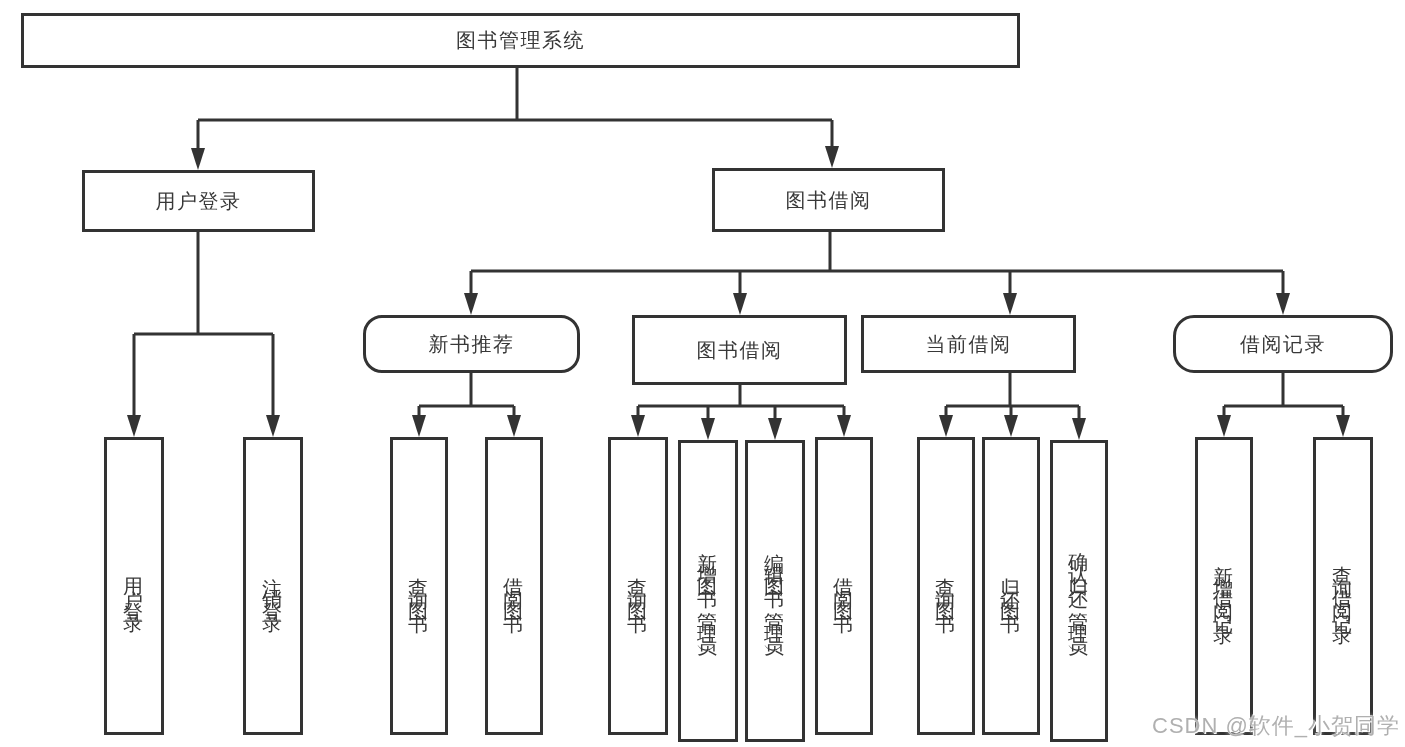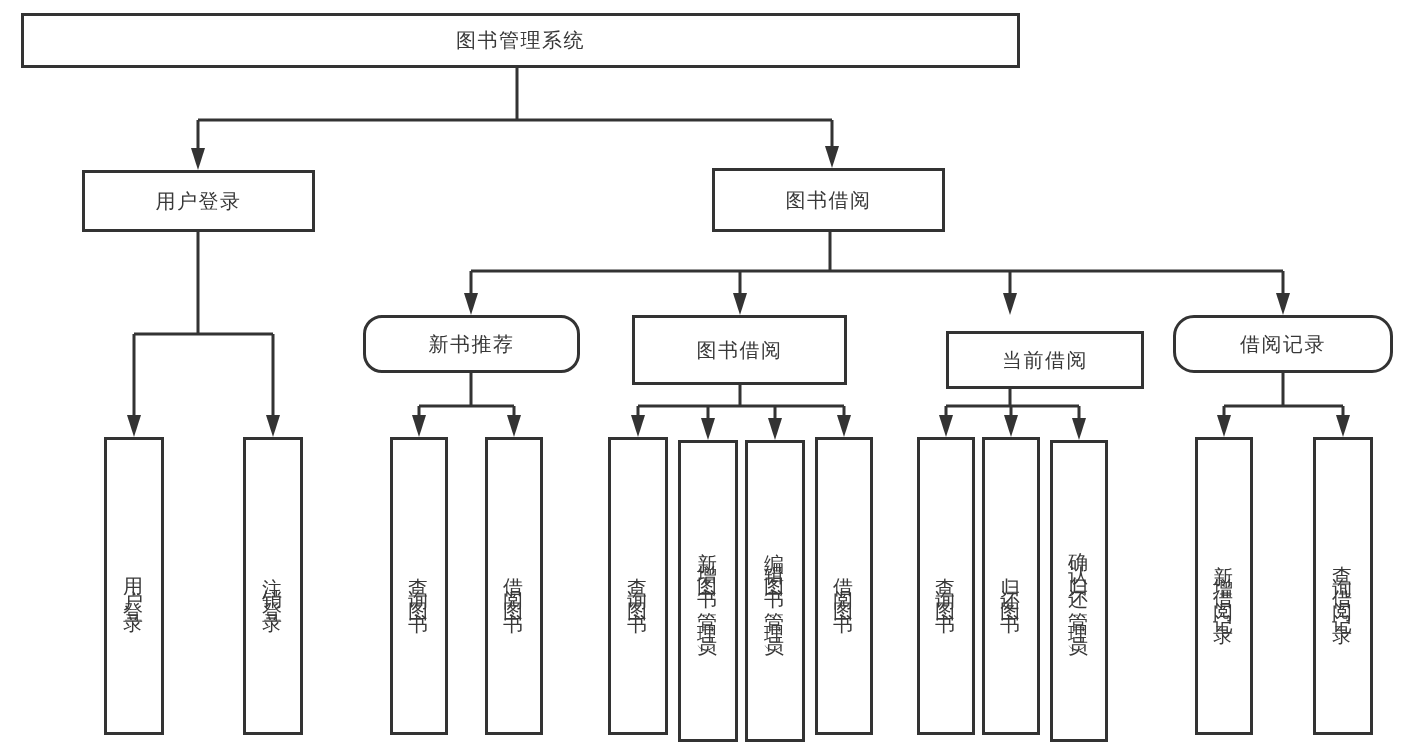--- a/index.html
+++ b/index.html
@@ -83,21 +83,21 @@
       </div>
       <div class="node" style="left: 712px; top: 168px; width: 233px; height: 64px;">
         <span class="lbl">图书借阅</span>
       </div>
       <div class="node" style="left: 363px; top: 315px; width: 217px; height: 58px; border-radius: 19px;">
         <span class="lbl">新书推荐</span>
       </div>
       <div class="node" style="left: 632px; top: 315px; width: 215px; height: 70px;">
         <span class="lbl">图书借阅</span>
       </div>
-      <div class="node" style="left: 946px; top: 315px; width: 198px; height: 58px; margin-top: 16px;">
+      <div class="node" style="left: 861px; top: 315px; width: 215px; height: 58px;">
         <span class="lbl">当前借阅</span>
       </div>
       <div class="node" style="left: 1173px; top: 315px; width: 220px; height: 58px; border-radius: 21px;">
         <span class="lbl">借阅记录</span>
       </div>
       <div class="node v" style="left: 104px; top: 437px; width: 60px; height: 298px;">
         <span class="lbl">用户登录</span>
       </div>
       <div class="node v" style="left: 243px; top: 437px; width: 60px; height: 298px;">
         <span class="lbl">注销登录</span>
@@ -129,13 +129,14 @@
       <div class="node v" style="left: 1050px; top: 440px; width: 58px; height: 302px;">
         <span class="lbl">确认归还（管理员）</span>
       </div>
       <div class="node v" style="left: 1195px; top: 437px; width: 58px; height: 298px;">
         <span class="lbl">新增借阅记录</span>
       </div>
       <div class="node v" style="left: 1313px; top: 437px; width: 60px; height: 298px;">
         <span class="lbl">查询借阅记录</span>
       </div>
     </div>
+  <div id="watermark">CSDN @软件_小贺同学</div>
 </div>
 
 </body></html>

